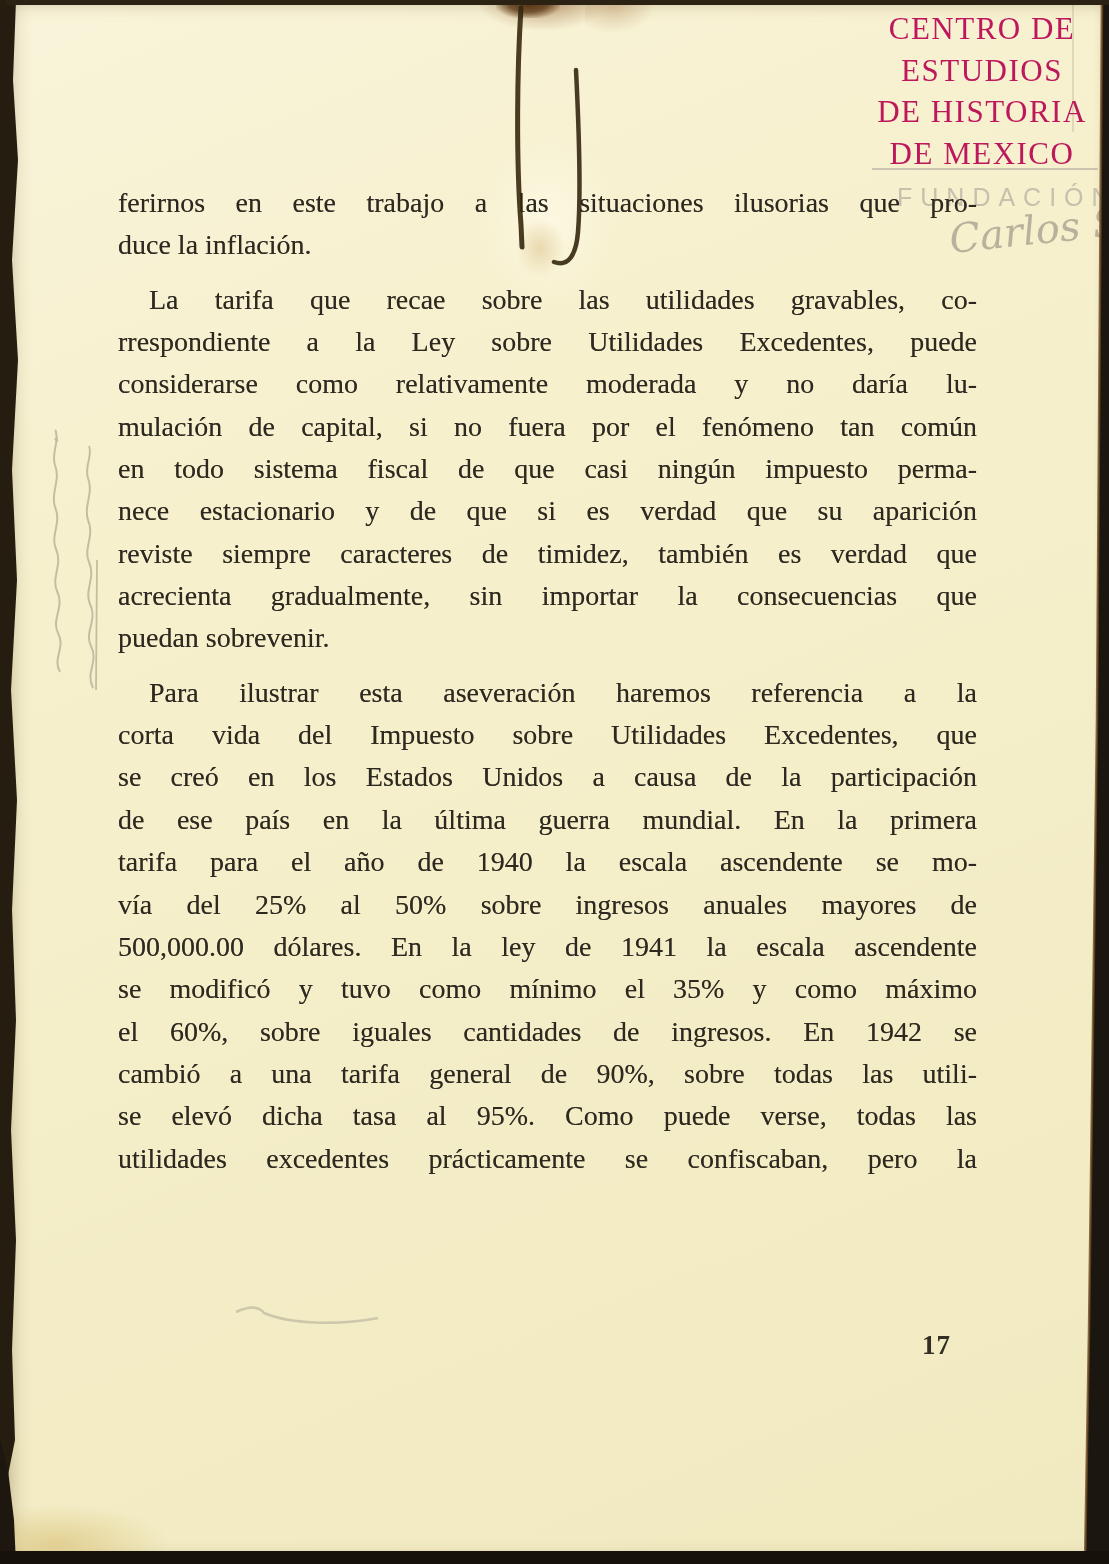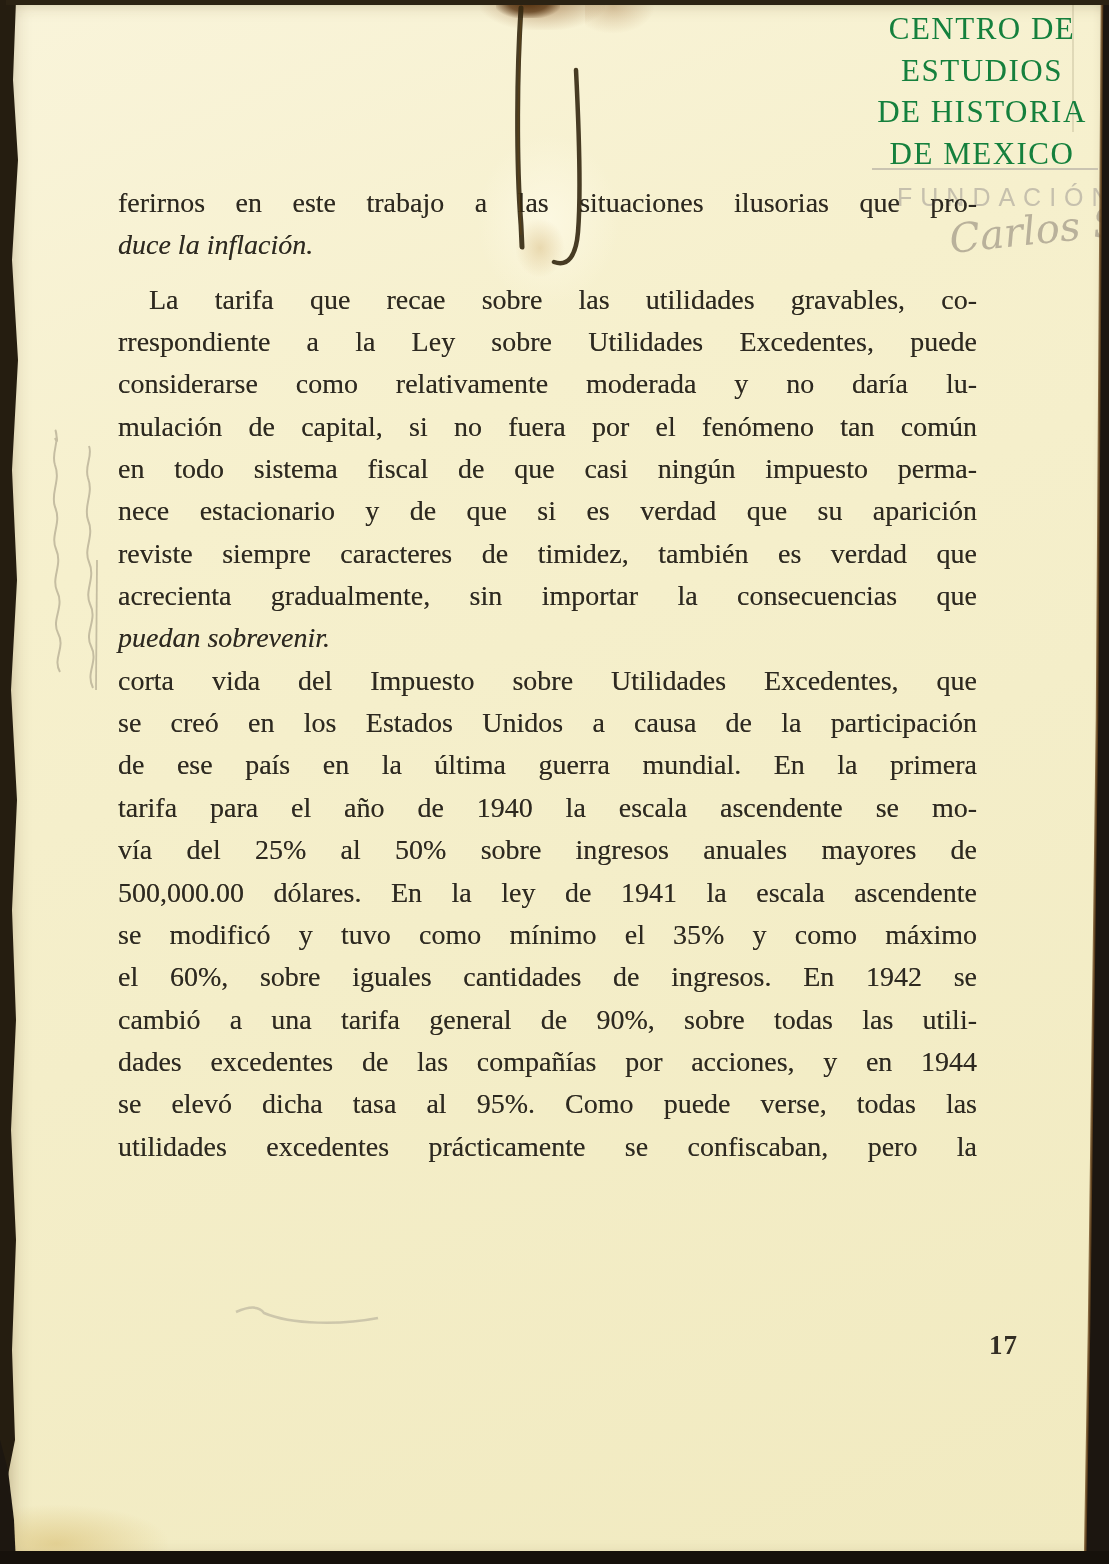--- a/index.html
+++ b/index.html
@@ -23,21 +23,21 @@
   
   .stain{position:absolute;pointer-events:none;}
   .stain-top-core{left:496px;top:0;width:64px;height:18px;background:radial-gradient(ellipse at 50% 10%,#53300e 0%,rgba(83,48,14,.75) 45%,rgba(83,48,14,0) 78%);}
   .stain-top-halo{left:480px;top:0;width:125px;height:30px;background:radial-gradient(ellipse at 50% 0%,rgba(140,85,35,.55) 0%,rgba(140,85,35,0) 75%);}
   .stain-top-speckle{left:585px;top:0;width:70px;height:34px;background:radial-gradient(ellipse at 40% 20%,rgba(150,95,40,.30) 0%,rgba(150,95,40,0) 70%);}
   .stain-clip-pale{left:478px;top:135px;width:140px;height:170px;background:radial-gradient(ellipse at 50% 50%,rgba(253,249,228,.85) 0%,rgba(253,249,228,0) 72%);}
   .stain-clip-tan{left:515px;top:218px;width:50px;height:60px;background:radial-gradient(ellipse at 50% 50%,rgba(212,182,122,.45) 0%,rgba(212,182,122,0) 70%);}
   .stain-bottom-left{left:8px;top:1505px;width:160px;height:48px;background:radial-gradient(ellipse at 30% 80%,rgba(214,186,108,.55) 0%,rgba(214,186,108,0) 72%);}
   .crease-right{left:1072px;top:0;width:2px;height:132px;background:rgba(120,110,80,.18);}
   
-  .wm-block{position:absolute;left:870px;top:8px;width:224px;text-align:center;color:#15803d;}
+  .wm-block{position:absolute;left:870px;top:8px;width:224px;text-align:center;color:#be185d;}
   .wm-line{font-family:"Liberation Serif",serif;font-size:31px;line-height:41.5px;letter-spacing:1.5px;font-weight:400;}
   .wm-rule{position:absolute;left:872px;top:168px;width:226px;height:2px;background:#cac4b1;}
   .wm-foundation{
     position:absolute;left:897px;top:183px;width:212px;
     font-family:"Liberation Sans",sans-serif;font-size:25px;letter-spacing:8px;
     color:#c6c0ad;white-space:nowrap;overflow:hidden;
   }
   .wm-signature{
     position:absolute;left:952px;top:216px;width:200px;
     font-family:"DejaVu Serif",serif;font-style:italic;font-size:40px;
@@ -48,24 +48,24 @@
   .textcol{
     position:absolute;left:118px;top:182px;width:859px;
     color:#2d2920;font-size:28px;
     text-shadow:0 0 .5px rgba(45,40,30,.55);
   }
   .line{
     height:42.35px;line-height:42.35px;
     text-align:justify;text-align-last:justify;
     white-space:normal;overflow:visible;
   }
-  .line.pend{text-align-last:left;font-style:italic;}
+  .line.pend{text-align-last:left;}
   .line.indent{text-indent:31px;margin-top:12px;}
   .pageno{
-    position:absolute;left:989px;top:1330px;
+    position:absolute;left:922px;top:1330px;
     font-size:27px;font-weight:bold;color:#332e24;
     letter-spacing:1px;
   }
 </style>
 </head>
 <body>
 
 <div class="scan">
 
   <div class="white-sliver"></div>
@@ -95,30 +95,30 @@
       <div class="line pend">duce la inflación.</div>
       <div class="line indent">La tarifa que recae sobre las utilidades gravables, co-</div>
       <div class="line">rrespondiente a la Ley sobre Utilidades Excedentes, puede</div>
       <div class="line">considerarse como relativamente moderada y no daría lu-</div>
       <div class="line">mulación de capital, si no fuera por el fenómeno tan común</div>
       <div class="line">en todo sistema fiscal de que casi ningún impuesto perma-</div>
       <div class="line">nece estacionario y de que si es verdad que su aparición</div>
       <div class="line">reviste siempre caracteres de timidez, también es verdad que</div>
       <div class="line">acrecienta gradualmente, sin importar la consecuencias que</div>
       <div class="line pend">puedan sobrevenir.</div>
+      <div class="line indent">Para ilustrar esta aseveración haremos referencia a la</div>
       <div class="line">corta vida del Impuesto sobre Utilidades Excedentes, que</div>
       <div class="line">se creó en los Estados Unidos a causa de la participación</div>
       <div class="line">de ese país en la última guerra mundial. En la primera</div>
       <div class="line">tarifa para el año de 1940 la escala ascendente se mo-</div>
       <div class="line">vía del 25% al 50% sobre ingresos anuales mayores de</div>
       <div class="line">500,000.00 dólares. En la ley de 1941 la escala ascendente</div>
       <div class="line">se modificó y tuvo como mínimo el 35% y como máximo</div>
       <div class="line">el 60%, sobre iguales cantidades de ingresos. En 1942 se</div>
       <div class="line">cambió a una tarifa general de 90%, sobre todas las utili-</div>
-      <div class="line">dades excedentes de las compañías por acciones, y en 1944</div>
       <div class="line">se elevó dicha tasa al 95%. Como puede verse, todas las</div>
       <div class="line">utilidades excedentes prácticamente se confiscaban, pero la</div>
     </div>
 
   <div class="pageno">17</div>
 
   <svg class="edge-svg" viewBox="0 0 1109 1564" xmlns="http://www.w3.org/2000/svg">
 
     <polygon fill="#251d10" points="4,0 16,0 13,80 18,160 12,260 18,360 12,470 17,580 11,690 17,800 12,910 16,1020 11,1130 16,1240 12,1350 15,1440 7,1480 0,1445 0,0"></polygon>
     <polygon fill="#1d1710" points="0,1440 8,1470 14,1520 16,1564 0,1564"></polygon>

